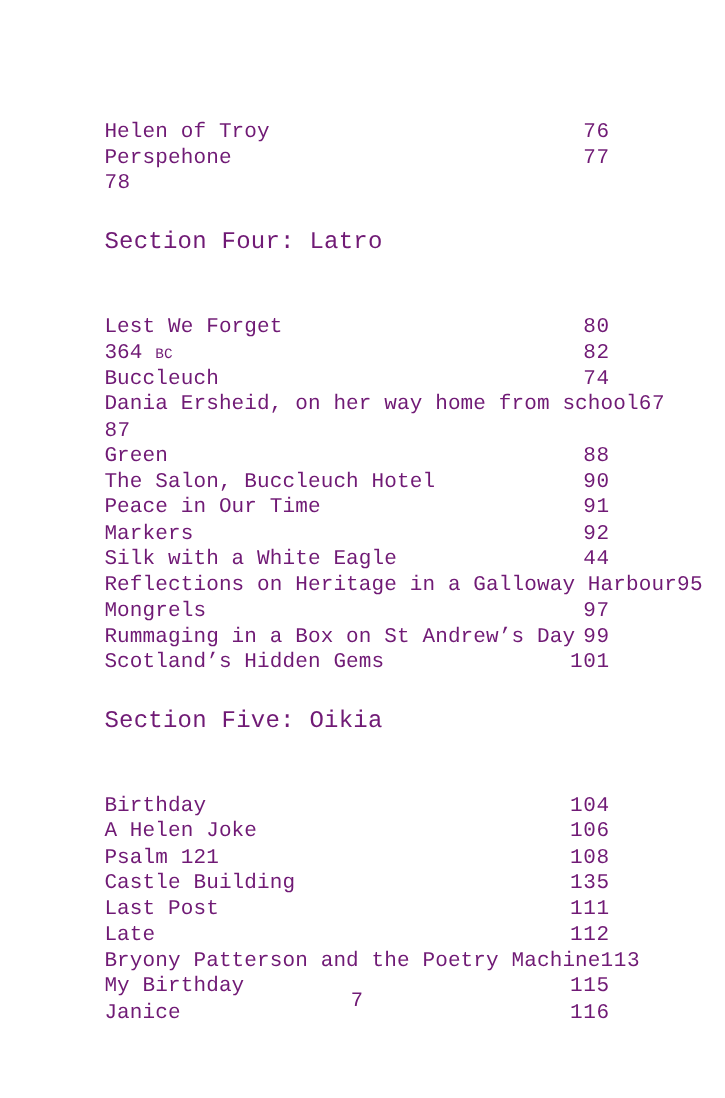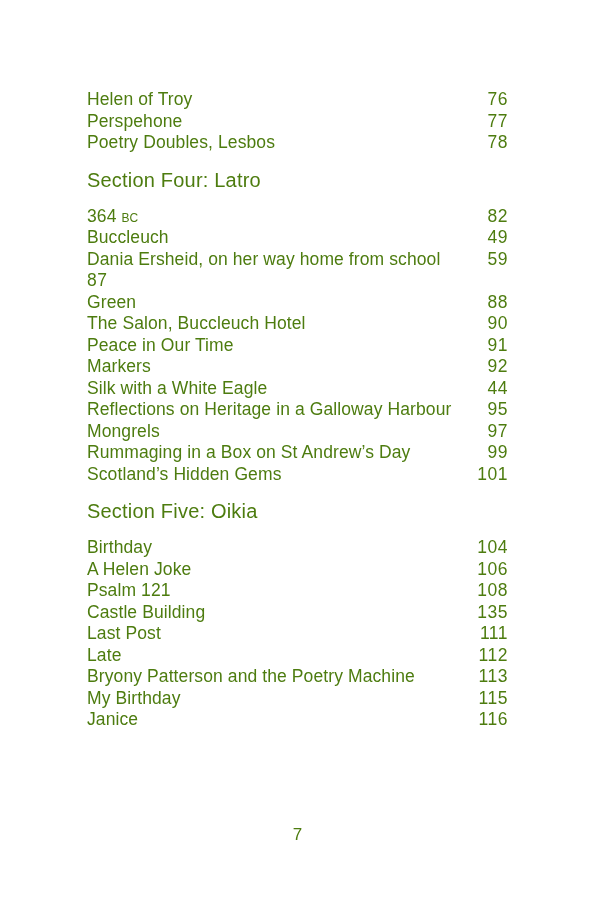--- a/index.html
+++ b/index.html
@@ -6,22 +6,22 @@
     margin: 0;
     padding: 0;
     background: #ffffff;
   }
   .page {
     position: relative;
     width: 604px;
     height: 915px;
     background: #ffffff;
     box-sizing: border-box;
-    font-family: Liberation Sans, sans-serif;
-    color: #4d7c0f;
+    font-family: Liberation Mono, monospace;
+    color: #701a75;
     overflow: hidden;
   }
   .toc {
     position: absolute;
     left: 87px;
     right: 96px;
     top: 89px;
   }
   .toc-row {
     display: flex;
@@ -32,29 +32,30 @@
     font-size: 17.5px;
     white-space: nowrap;
   }
   .toc-row .title {
     letter-spacing: 0.1px;
   }
   .toc-row .pagenum {
     font-feature-settings: "onum" 1;
     font-variant-numeric: oldstyle-nums;
     letter-spacing: 0.5px;
+    margin-top: 11px;
   }
   .sc {
     text-transform: lowercase;
     font-variant: small-caps;
   }
   .toc-section {
     font-size: 20px;
     font-weight: normal;
-    margin: 12px 0;
+    margin: 35px 0;
     height: 28px;
     line-height: 28px;
     letter-spacing: 0.2px;
   }
   .folio {
     position: absolute;
     left: 87px;
     right: 96px;
     top: 824px;
     text-align: center;
@@ -71,35 +72,38 @@
   <main class="toc">
       <div class="toc-row">
     <span class="title">Helen of Troy</span>
     <span class="pagenum">76</span>
   </div>
       <div class="toc-row">
     <span class="title">Perspehone</span>
     <span class="pagenum">77</span>
   </div>
       <div class="toc-row">
-    <span class="title">Poetry Doubles, Lesbos</span>
     <span class="pagenum">78</span>
   </div>
       <h2 class="toc-section">Section Four: Latro</h2>
+      <div class="toc-row">
+    <span class="title">Lest We Forget</span>
+    <span class="pagenum">80</span>
+  </div>
       <div class="toc-row">
     <span class="title sc">364 BC</span>
     <span class="pagenum">82</span>
   </div>
       <div class="toc-row">
     <span class="title">Buccleuch</span>
-    <span class="pagenum">49</span>
+    <span class="pagenum">74</span>
   </div>
       <div class="toc-row">
     <span class="title">Dania Ersheid, on her way home from school</span>
-    <span class="pagenum">59</span>
+    <span class="pagenum">67</span>
   </div>
       <div class="toc-row">
     <span class="pagenum">87</span>
   </div>
       <div class="toc-row">
     <span class="title">Green</span>
     <span class="pagenum">88</span>
   </div>
       <div class="toc-row">
     <span class="title">The Salon, Buccleuch Hotel</span>

